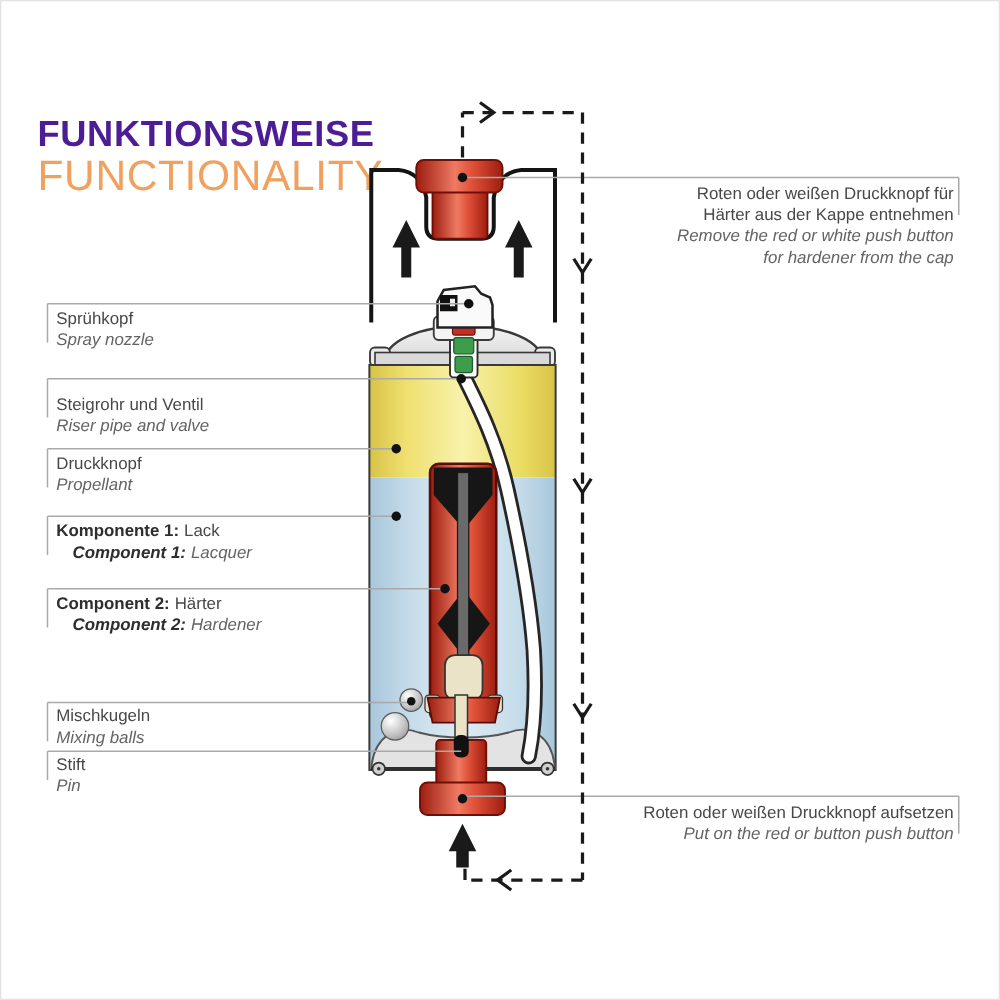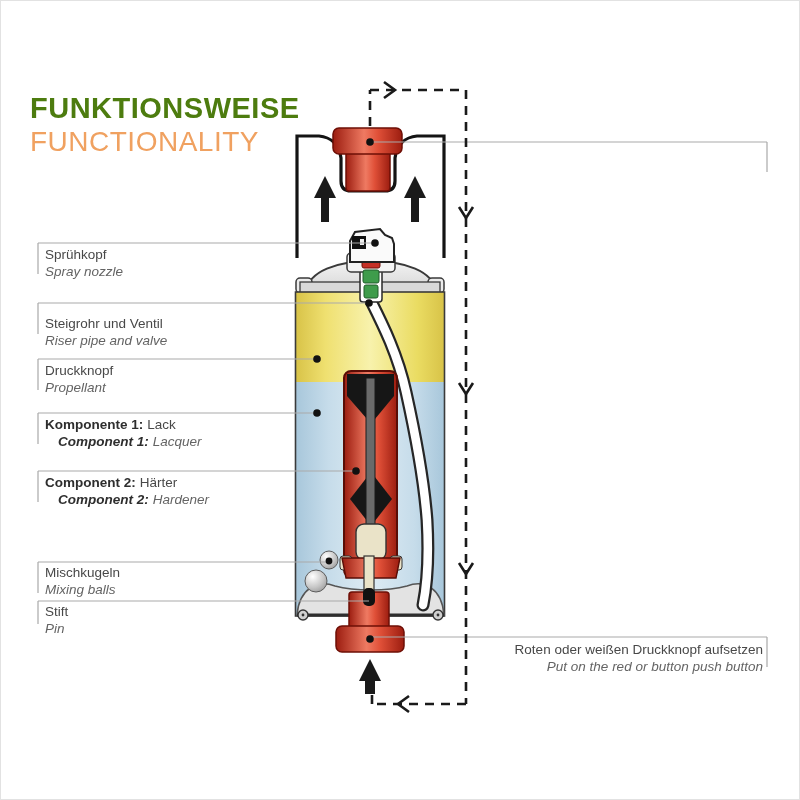--- a/index.html
+++ b/index.html
@@ -3,22 +3,22 @@
 <meta charset="utf-8">
 <style>
   html,body{margin:0;padding:0;background:#fff;}
   #stage{
     position:relative;width:800px;height:800px;background:#ffffff;
     font-family:"Liberation Sans", sans-serif;overflow:hidden;
     outline:1px solid #e2e2e2;outline-offset:-1px;
   }
   #diagram-svg{position:absolute;left:0;top:0;width:800px;height:800px;pointer-events:none;}
   .title{position:absolute;left:30px;top:92px;line-height:33px;}
-  .title .t1{font-size:29px;font-weight:bold;color:#4d7c0f;letter-spacing:.5px;}
-  .title .t2{font-size:28px;font-weight:normal;color:#f0a160;letter-spacing:.5px;}
+  .title .t1{font-size:29px;font-weight:bold;color:#4c1d95;letter-spacing:.5px;}
+  .title .t2{font-size:34px;font-weight:normal;color:#f0a160;letter-spacing:.5px;}
   .lbl{position:absolute;left:45px;font-size:13.5px;line-height:17px;color:#484848;}
   .lbl .en,.rlbl .en{font-style:italic;color:#646464;}
   .lbl .pfx{font-weight:bold;color:#2e2e2e;margin-right:4px;}
   .lbl .pfx.en{font-weight:bold;font-style:italic;margin-left:13px;}
   .rlbl{position:absolute;right:37px;text-align:right;font-size:13.5px;line-height:17px;color:#484848;}
 </style>
 </head>
 <body>
 
 <div id="stage">
@@ -191,18 +191,24 @@
   </div>
   <div class="lbl" style="top:564px">
     <div>Mischkugeln</div>
     <div class="en">Mixing balls</div>
   </div>
   <div class="lbl" style="top:603px">
     <div>Stift</div>
     <div class="en">Pin</div>
   </div>
 
+  <div class="rlbl" style="top:146px">
+    <div>Roten oder weißen Druckknopf für</div>
+    <div>Härter aus der Kappe entnehmen</div>
+    <div class="en">Remove the red or white push button</div>
+    <div class="en">for hardener from the cap</div>
+  </div>
   <div class="rlbl" style="top:641px">
     <div>Roten oder weißen Druckknopf aufsetzen</div>
     <div class="en">Put on the red or button push button</div>
   </div>
 
 </div>
 
 </body></html>

